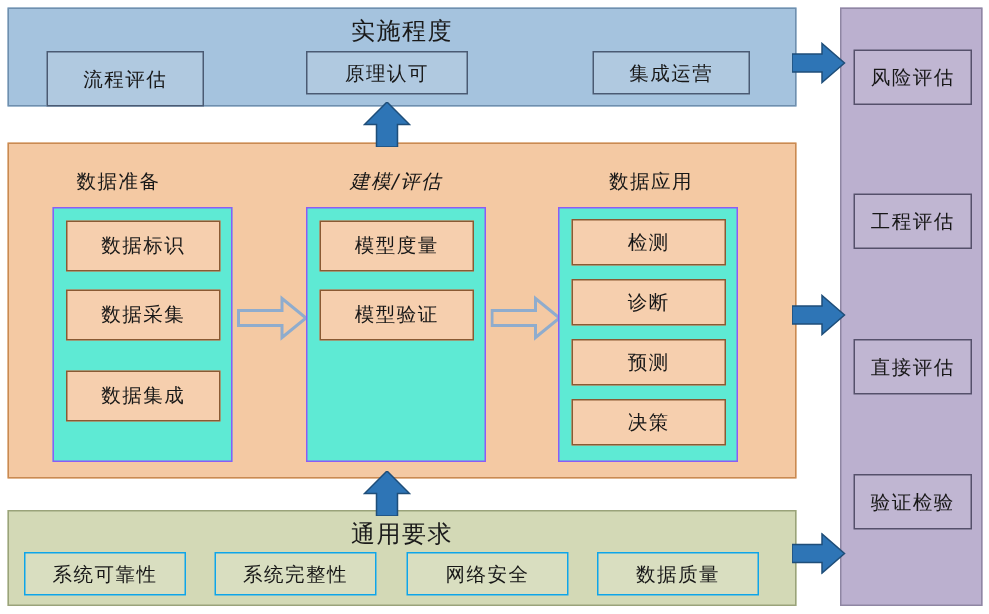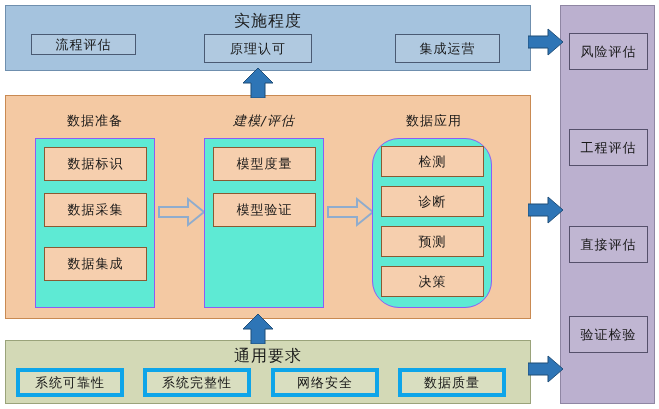--- a/index.html
+++ b/index.html
@@ -54,21 +54,21 @@
   }
 
   
   #panel-common{
     left:5px;top:340px;width:526px;height:64px;
     background:#d3d9b6;border:1px solid #9aa37a;
   }
   #panel-common .panel-title{top:5px;}
   .green-box{
     position:absolute;box-sizing:border-box;
-    background:#d9dec0;border:4px solid #0ea5e9;
+    background:#d9dec0;border:1px solid #0ea5e9;
     display:flex;align-items:center;justify-content:center;
     font-size:13px;color:#171717;letter-spacing:1px;
   }
 
   
   #panel-assessment{
     left:560px;top:5px;width:95px;height:399px;
     background:#bbb0cf;border:1px solid #8f86a3;
   }
   .purple-box{
@@ -83,30 +83,30 @@
   .arrow svg{display:block;}
 </style>
 </head>
 <body>
 
 <div id="stage">
 
   <div class="panel" id="panel-implementation">
     <div class="panel-title">实施程度</div>
 
-    <div class="blue-box" style="left:25px;top:28px;width:105px;height:21px;">流程评估</div>
+    <div class="blue-box" style="left:25px;top:28px;width:105px;height:37px;">流程评估</div>
 
     <div class="blue-box" style="left:198px;top:28px;width:108px;height:29px;">原理认可</div>
 
     <div class="blue-box" style="left:389px;top:28px;width:105px;height:29px;">集成运营</div>
   </div>
 
   <div class="panel" id="panel-pipeline">
 
-    <div class="group-title" style="left:19px;top:16px;width:140px;">数据准备</div>
+    <div class="group-title" style="left:3px;top:16px;width:140px;">数据准备</div>
     <div class="group" style="left:29px;top:42px;width:120px;height:170px;">
       <div class="orange-box" style="left:8px;top:8px;width:103px;height:34px;">数据标识</div>
       <div class="orange-box" style="left:8px;top:54px;width:103px;height:34px;">数据采集</div>
       <div class="orange-box" style="left:8px;top:108px;width:103px;height:34px;">数据集成</div>
     </div>
 
     <div class="arrow" style="left:152px;top:100px;">
       <svg width="48" height="32" viewBox="0 0 48 32">
         <polygon points="1,11 30,11 30,3 46,16 30,29 30,21 1,21" fill="#f4c9a3" stroke="#8faccd" stroke-width="2"></polygon>
       </svg>
@@ -118,21 +118,21 @@
       <div class="orange-box" style="left:8px;top:54px;width:103px;height:34px;">模型验证</div>
     </div>
 
     <div class="arrow" style="left:321px;top:100px;">
       <svg width="48" height="32" viewBox="0 0 48 32">
         <polygon points="1,11 30,11 30,3 46,16 30,29 30,21 1,21" fill="#f4c9a3" stroke="#8faccd" stroke-width="2"></polygon>
       </svg>
     </div>
 
     <div class="group-title" style="left:358px;top:16px;width:140px;">数据应用</div>
-    <div class="group" style="left:366px;top:42px;width:120px;height:170px;border-radius:27px;">
+    <div class="group" style="left:366px;top:42px;width:120px;height:170px;">
       <div class="orange-box" style="left:8px;top:7px;width:103px;height:31px;">检测</div>
       <div class="orange-box" style="left:8px;top:47px;width:103px;height:31px;">诊断</div>
       <div class="orange-box" style="left:8px;top:87px;width:103px;height:31px;">预测</div>
       <div class="orange-box" style="left:8px;top:127px;width:103px;height:31px;">决策</div>
     </div>
   </div>
 
   <div class="panel" id="panel-common">
     <div class="panel-title">通用要求</div>
 

